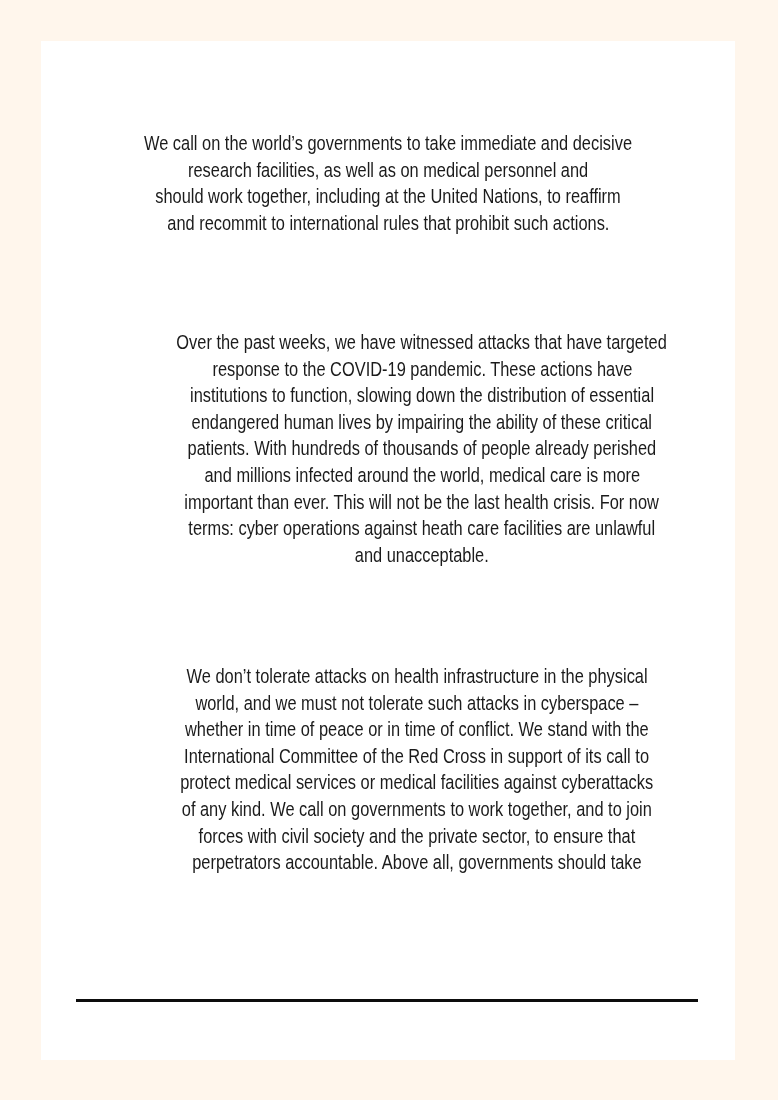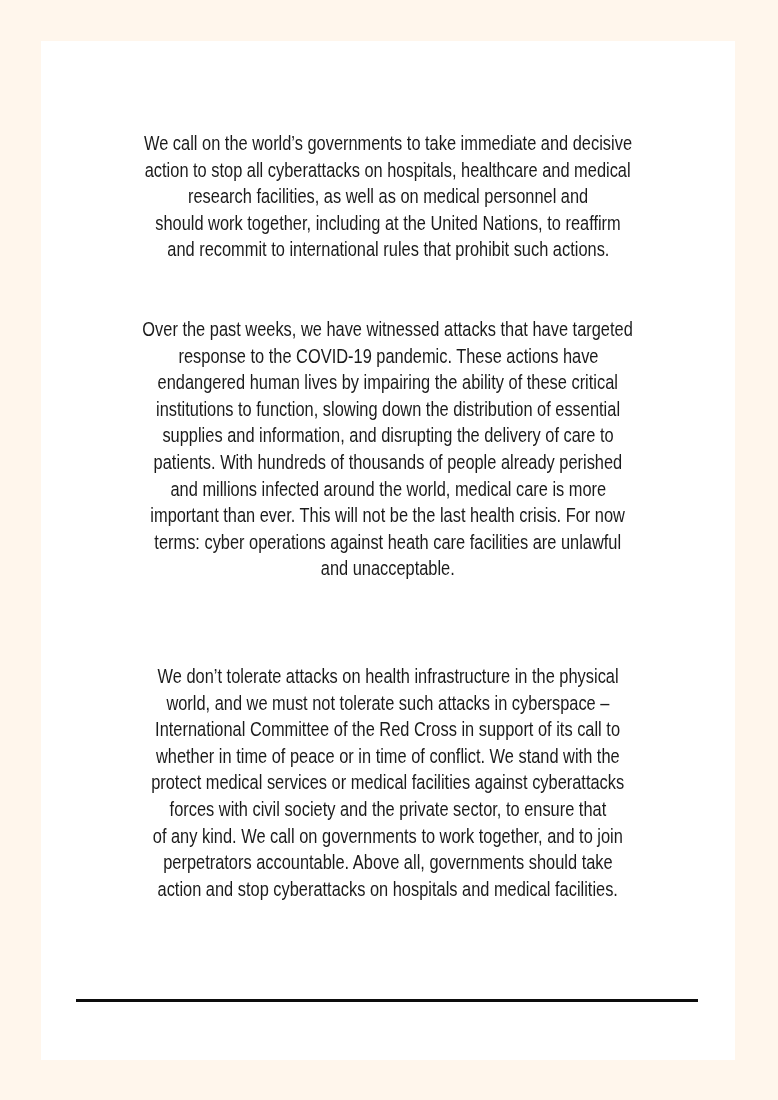--- a/index.html
+++ b/index.html
@@ -28,61 +28,58 @@
     line-height: 26.6px;
     white-space: nowrap;
     font-size: 20.5px;
   }
   .line span {
     display: inline-block;
     transform: scaleX(0.80);
     transform-origin: center;
   }
   #p1 { top: 89px; }
-  #p2 { top: 275px; }
-  #p3 { top: 622px; }
+  #p2 { top: 288px; padding-left: 34px; }
+  #p3 { top: 622px; padding-left: 29px; }
   .rule {
     position: absolute;
     left: 35px; top: 958px;
     width: 622px; height: 3px;
     background: #0d0d0d;
   }
 </style>
 </head>
 <body>
 
 <div class="page">
 
   <div class="para" id="p1">
     <div class="line"><span>We call on the world’s governments to take immediate and decisive</span></div>
-    <div class="line"><span>action to stop all cyberattacks on hospitals, healthcare and medical</span></div>
     <div class="line"><span>research facilities, as well as on medical personnel and</span></div>
     <div class="line"><span>should work together, including at the United Nations, to reaffirm</span></div>
     <div class="line"><span>and recommit to international rules that prohibit such actions.</span></div>
   </div>
 
   <div class="para" id="p2">
     <div class="line"><span>Over the past weeks, we have witnessed attacks that have targeted</span></div>
     <div class="line"><span>response to the COVID-19 pandemic. These actions have</span></div>
+    <div class="line"><span>institutions to function, slowing down the distribution of essential</span></div>
     <div class="line"><span>endangered human lives by impairing the ability of these critical</span></div>
-    <div class="line"><span>institutions to function, slowing down the distribution of essential</span></div>
-    <div class="line"><span>supplies and information, and disrupting the delivery of care to</span></div>
     <div class="line"><span>patients. With hundreds of thousands of people already perished</span></div>
     <div class="line"><span>and millions infected around the world, medical care is more</span></div>
     <div class="line"><span>important than ever. This will not be the last health crisis. For now</span></div>
     <div class="line"><span>terms: cyber operations against heath care facilities are unlawful</span></div>
     <div class="line"><span>and unacceptable.</span></div>
   </div>
 
   <div class="para" id="p3">
     <div class="line"><span>We don’t tolerate attacks on health infrastructure in the physical</span></div>
     <div class="line"><span>world, and we must not tolerate such attacks in cyberspace –</span></div>
+    <div class="line"><span>whether in time of peace or in time of conflict. We stand with the</span></div>
     <div class="line"><span>International Committee of the Red Cross in support of its call to</span></div>
-    <div class="line"><span>whether in time of peace or in time of conflict. We stand with the</span></div>
     <div class="line"><span>protect medical services or medical facilities against cyberattacks</span></div>
+    <div class="line"><span>of any kind. We call on governments to work together, and to join</span></div>
     <div class="line"><span>forces with civil society and the private sector, to ensure that</span></div>
-    <div class="line"><span>of any kind. We call on governments to work together, and to join</span></div>
     <div class="line"><span>perpetrators accountable. Above all, governments should take</span></div>
-    <div class="line"><span>action and stop cyberattacks on hospitals and medical facilities.</span></div>
   </div>
 
   <div class="rule"></div>
 </div>
 
 </body></html>

